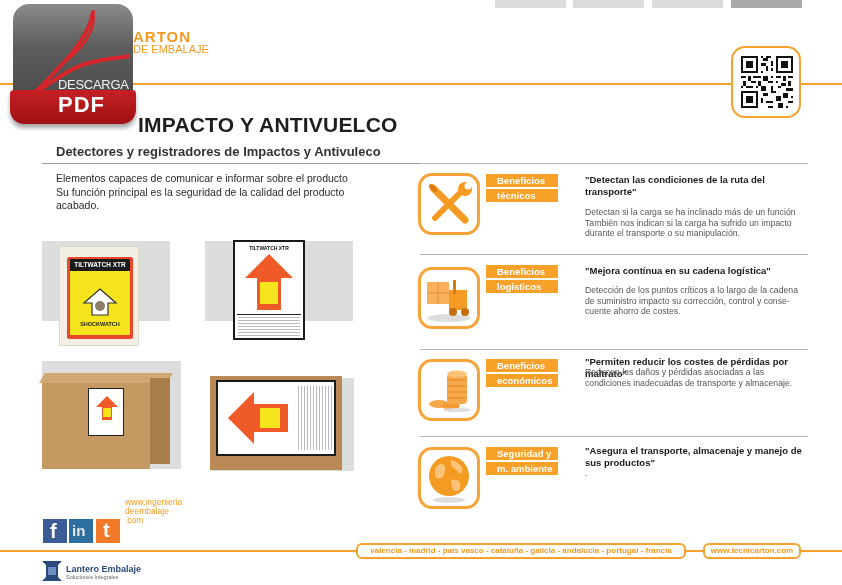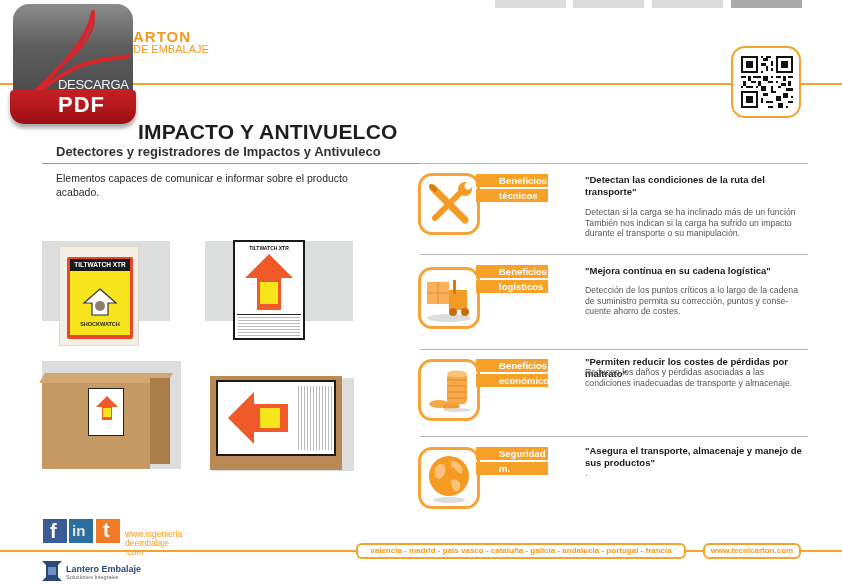--- a/index.html
+++ b/index.html
@@ -26,40 +26,40 @@
   
   .pdf-badge { position: absolute; left: 10px; top: 4px; width: 126px; height: 126px; }
   .pdf-top { position: absolute; left: 3px; top: 0; width: 120px; height: 96px; border-radius: 16px 16px 4px 4px;
     background: linear-gradient(180deg, #8b8b8b 0%, #5d5d5d 45%, #4a4a4a 100%); }
   .pdf-band { position: absolute; left: 0; top: 86px; width: 126px; height: 34px; border-radius: 4px 4px 14px 14px;
     background: linear-gradient(180deg, #c62024 0%, #9c1014 100%); box-shadow: 0 4px 4px rgba(0,0,0,.35); }
   .pdf-label { position: absolute; left: 0; top: 88px; width: 143px; text-align: center; color: #fff; font-weight: bold; font-size: 22px; letter-spacing: 1px; }
   .descarga { position: absolute; left: 48px; top: 73px; color: #f2f2f2; font-size: 13px; letter-spacing: -0.3px; }
 
   
-  .main-title { left: 44px; top: 113px; font-size: 21px; font-weight: bold; color: #1e1e1e; letter-spacing: 0.2px; margin-top: 7px; }
+  .main-title { left: 44px; top: 113px; font-size: 21px; font-weight: bold; color: #1e1e1e; letter-spacing: 0.2px; }
   .subtitle { left: 56px; top: 144px; font-size: 13px; font-weight: bold; color: #333; }
   .sub-line { position: absolute; left: 42px; top: 163px; width: 766px; height: 1px; background: #9a9a9a; }
 
   .intro { left: 56px; top: 172px; width: 300px; font-size: 10.5px; line-height: 13.5px; color: #2a2a2a; }
 
   
   .prod-bg { position: absolute; background: #dcdddd; }
   .prod { position: absolute; }
 
   
   .icon-frame { position: absolute; left: 418px; width: 62px; height: 62px; border: 3px solid #f7a337; border-radius: 14px; background: #fff; }
-  .tag { position: absolute; left: 476px; height: 13px; width: 72px; background: #f7a129; color: #fff; font-weight: bold; font-size: 9.5px; padding-left: 23px; line-height: 13px; }
+  .tag { position: absolute; left: 486px; height: 13px; width: 72px; background: #f7a129; color: #fff; font-weight: bold; font-size: 9.5px; padding-left: 11px; line-height: 13px; }
   .quote { position: absolute; left: 585px; width: 225px; font-size: 9.5px; font-weight: bold; color: #1a1a1a; line-height: 11.5px; }
   .desc { position: absolute; left: 585px; width: 225px; font-size: 8.7px; line-height: 10.5px; color: #555; }
   .row-line { position: absolute; left: 420px; width: 388px; height: 1px; background: #b8b8b8; }
 
   
   .social { position: absolute; top: 519px; width: 24px; height: 24px; }
-  .social-url { left: 125px; top: 530px; font-size: 8.5px; color: #f39a1e; line-height: 9px; }
+  .social-url { left: 125px; top: 498px; font-size: 8.5px; color: #f39a1e; line-height: 9px; }
   .pill { position: absolute; height: 16px; border: 2px solid #f6a22e; border-radius: 6px; background: #fff; color: #f39a1e; font-weight: bold; font-size: 8px; line-height: 12px; text-align: center; }
   .lantero-name { left: 66px; top: 564px; font-size: 9px; font-weight: bold; color: #2b4a7c; }
   .lantero-sub { left: 66px; top: 574px; font-size: 5.5px; color: #666; }
 </style>
 </head>
 <body>
 
 <div class="top-tab" style="left:495px"></div>
 <div class="top-tab" style="left:573px"></div>
 <div class="top-tab" style="left:652px"></div>
@@ -97,20 +97,21 @@
   <div class="pdf-band"></div>
   <div class="pdf-label">PDF</div>
 </div>
 
 <div class="abs main-title" style="left:138px"><span>IMPACTO Y ANTIVUELCO</span></div>
 <div class="abs subtitle">Detectores y registradores de Impactos y Antivuleco</div>
 <div class="sub-line"></div>
 
 <div class="abs intro">
   <div>Elementos capaces de comunicar e informar sobre el producto</div>
+  <div>Su función principal es la seguridad de la calidad del producto</div>
   <div>acabado.</div>
 </div>
 
 <div class="prod-bg" style="left:42px;top:241px;width:128px;height:80px"></div>
 <div class="prod" style="left:59px;top:246px;width:80px;height:100px;background:#f4efe4;border:1px solid #e0d9c8">
   <div class="abs" style="left:7px;top:10px;width:66px;height:82px;background:#e8472b;border-radius:2px"></div>
   <div class="abs" style="left:10px;top:12px;width:60px;height:12px;background:#1a1a1a;color:#fff;font-size:6.5px;font-weight:bold;text-align:center;line-height:12px">TILTWATCH XTR</div>
   <div class="abs" style="left:10px;top:24px;width:60px;height:64px;background:#f6e51c"></div>
   <svg class="abs" style="left:22px;top:40px" width="36" height="30" viewBox="0 0 36 30">
     <path d="M18 2 L34 16 L26 16 L26 28 L10 28 L10 16 L2 16 Z" fill="#fff" stroke="#333" stroke-width="1.2"></path>
@@ -182,21 +183,21 @@
     <rect x="32" y="10" width="3" height="14" fill="#d97a10"></rect>
     <circle cx="32" cy="42" r="4" fill="#c56e10"></circle>
     <circle cx="44" cy="42" r="4" fill="#c56e10"></circle>
   </svg>
 </div>
 <div class="tag" style="top:265px"><span>Beneficios</span></div>
 <div class="tag" style="top:280px"><span>logísticos</span></div>
 <div class="quote" style="top:265px">"Mejora contínua en su cadena logística"</div>
 <div class="desc" style="top:285px">
   <div>Detección de los puntos críticos  a lo largo de la cadena</div>
-  <div>de suministro permita su corrección, puntos y conse-</div>
+  <div>de suministro impacto su corrección, control y conse-</div>
   <div>cuente ahorro de costes.</div>
 </div>
 <div class="row-line" style="top:349px"></div>
 
 <div class="icon-frame" style="top:359px">
   <svg width="56" height="56" viewBox="0 0 56 56">
     <ellipse cx="18" cy="42" rx="10" ry="4" fill="#f5a84a"></ellipse>
     <ellipse cx="30" cy="44" rx="9" ry="3.5" fill="#f39a30"></ellipse>
     <rect x="26" y="12" width="20" height="30" rx="4" fill="#f7a84a"></rect>
     <path d="M26 18 H46 M26 24 H46 M26 30 H46 M26 36 H46" stroke="#e08a25" stroke-width="1.2"></path>

